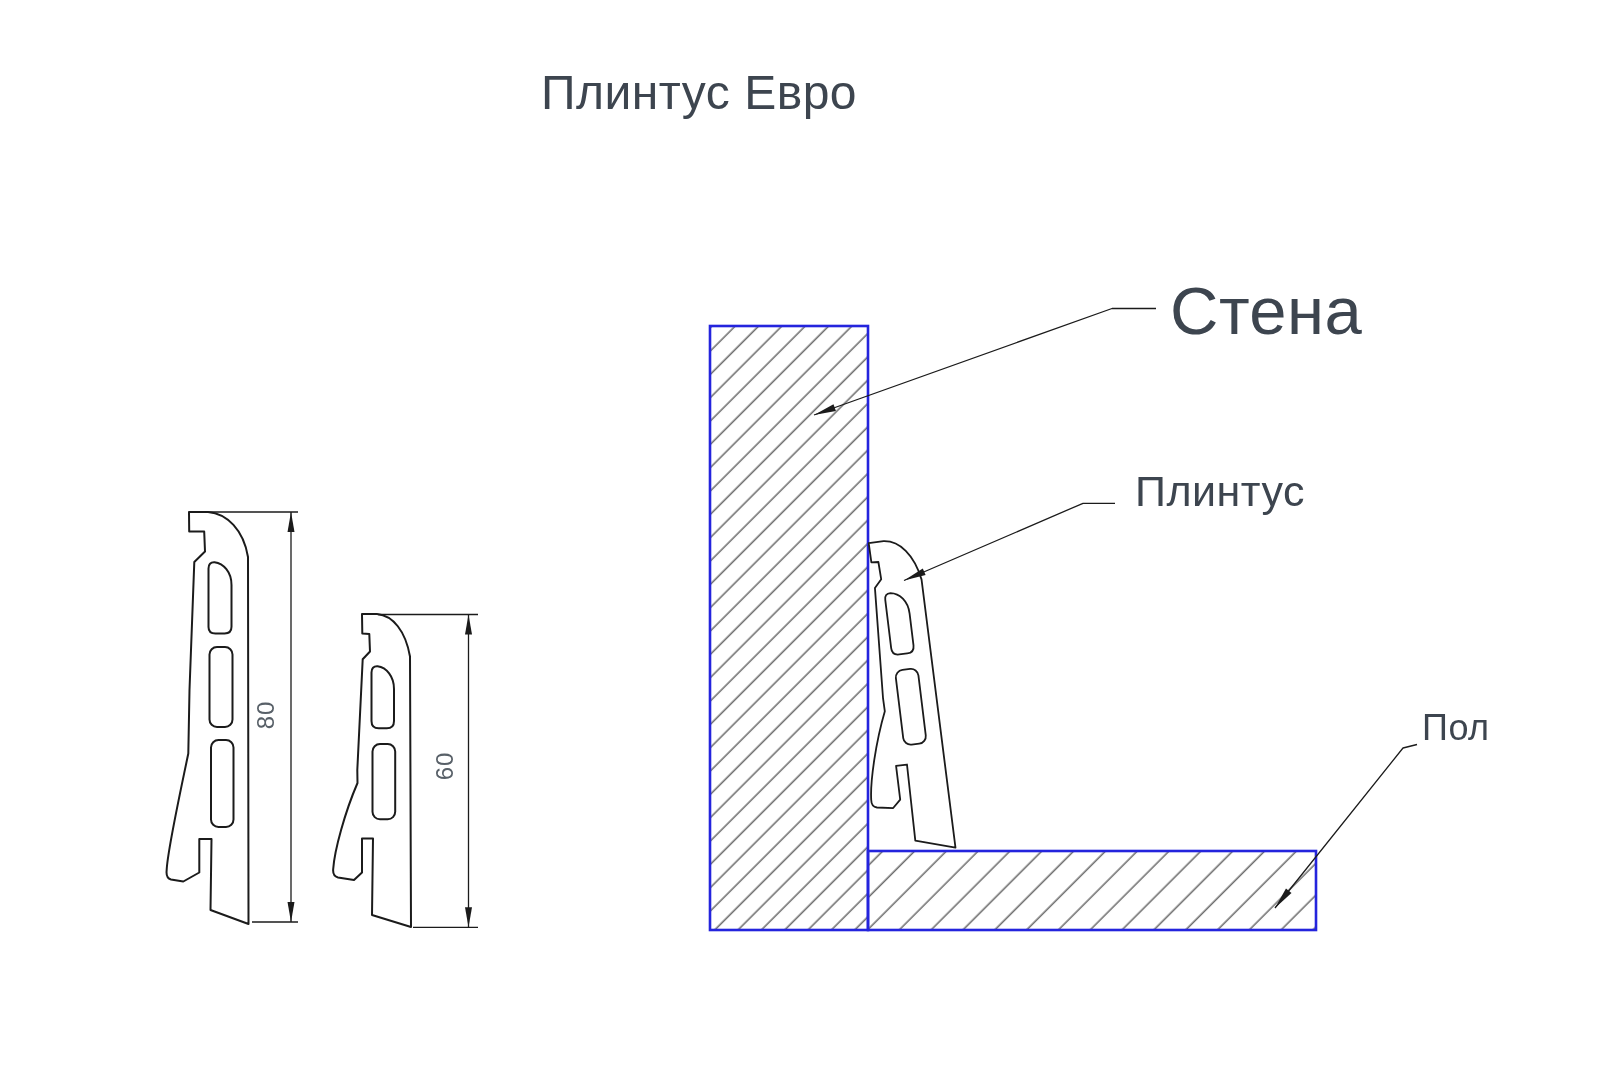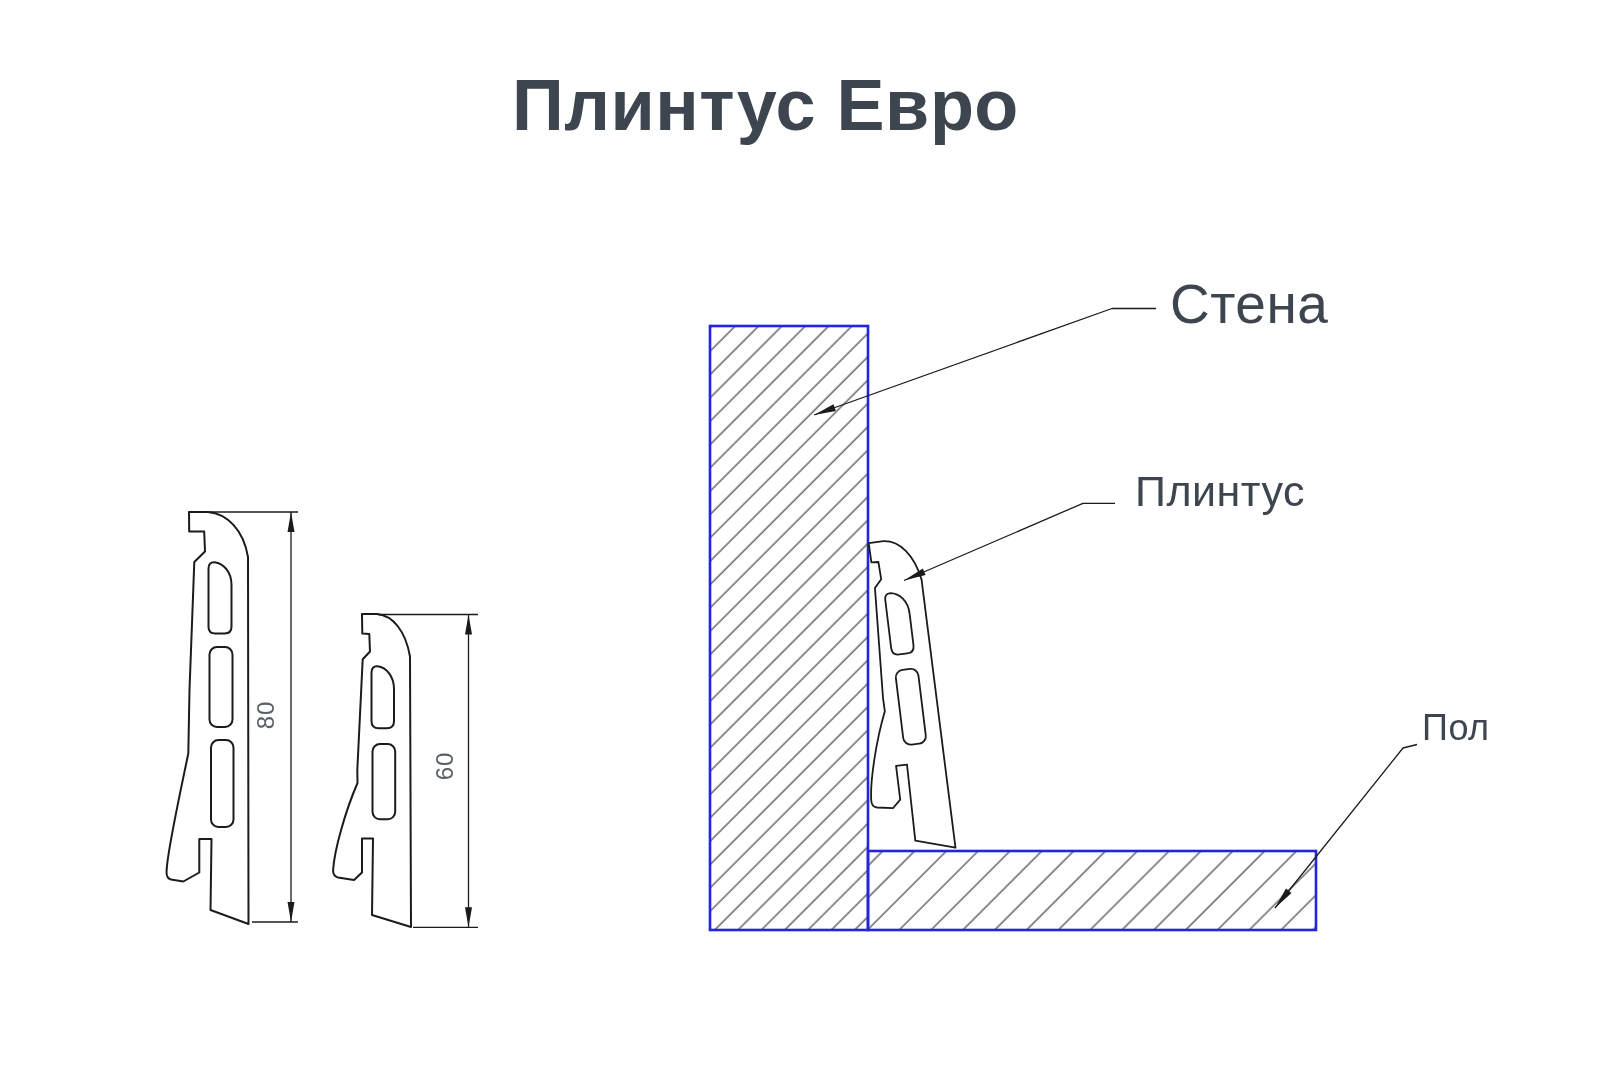--- a/index.html
+++ b/index.html
@@ -18,22 +18,22 @@
     overflow: hidden;
   }
   svg.diagram { position: absolute; left: 0; top: 0; }
   .txt {
     position: absolute;
     color: var(--text);
     line-height: 1;
     white-space: nowrap;
     letter-spacing: 0.5px;
   }
-  .title { left: 512px; top: 69px; font-size: 72px; font-weight: bold; }
-  .callout-wall   { left: 1170px; top: 277px; font-size: 55px; text-align: center; }
+  .title { left: 541px; top: 69px; font-size: 48px; }
+  .callout-wall   { left: 1170px; top: 277px; font-size: 67px; text-align: center; }
   .callout-plinth { left: 1135px; top: 470px; font-size: 43px; }
   .callout-floor  { left: 1422px; top: 710px; font-size: 36px; }
   .dim {
     position: absolute;
     font-size: 24px;
     color: var(--dim_text);
     line-height: 1;
     transform: translate(-50%, -50%) rotate(-90deg);
     letter-spacing: 1px;
     white-space: nowrap;

